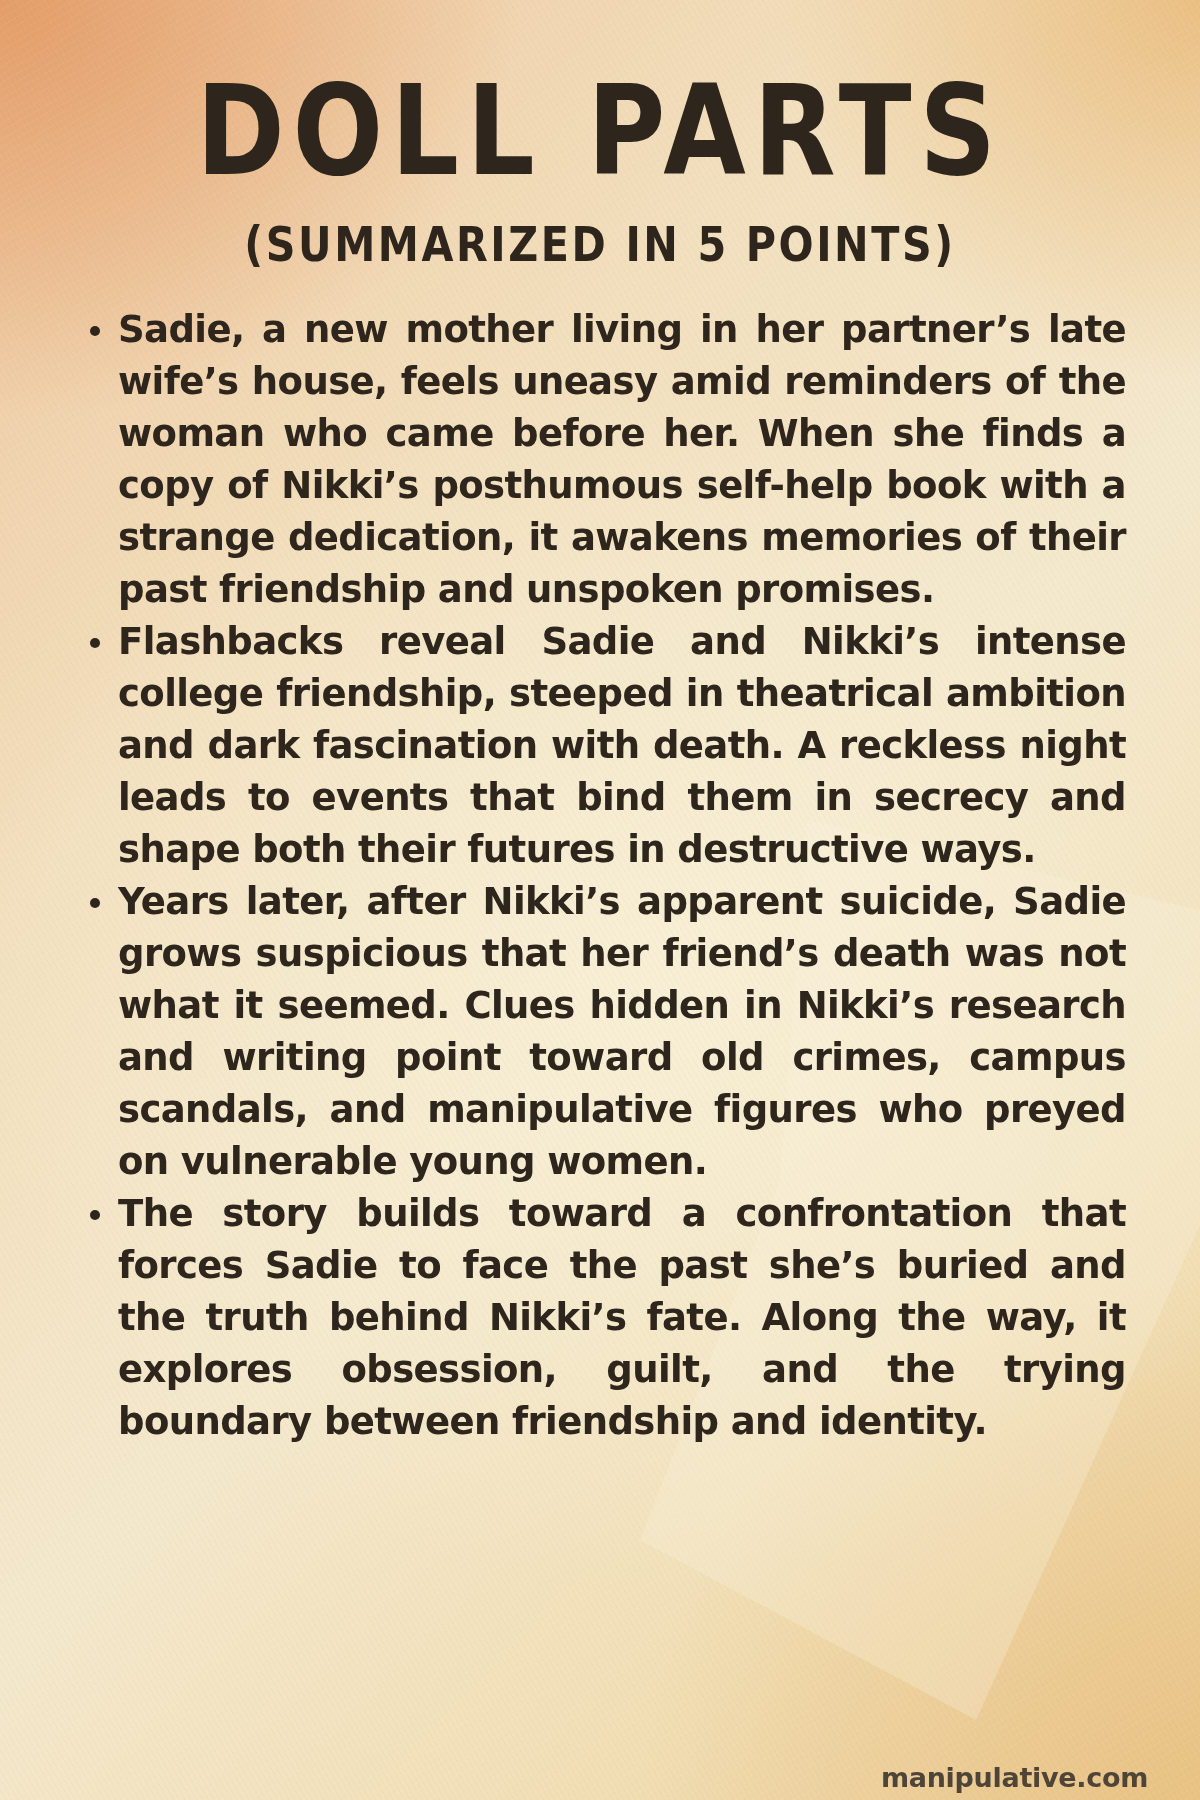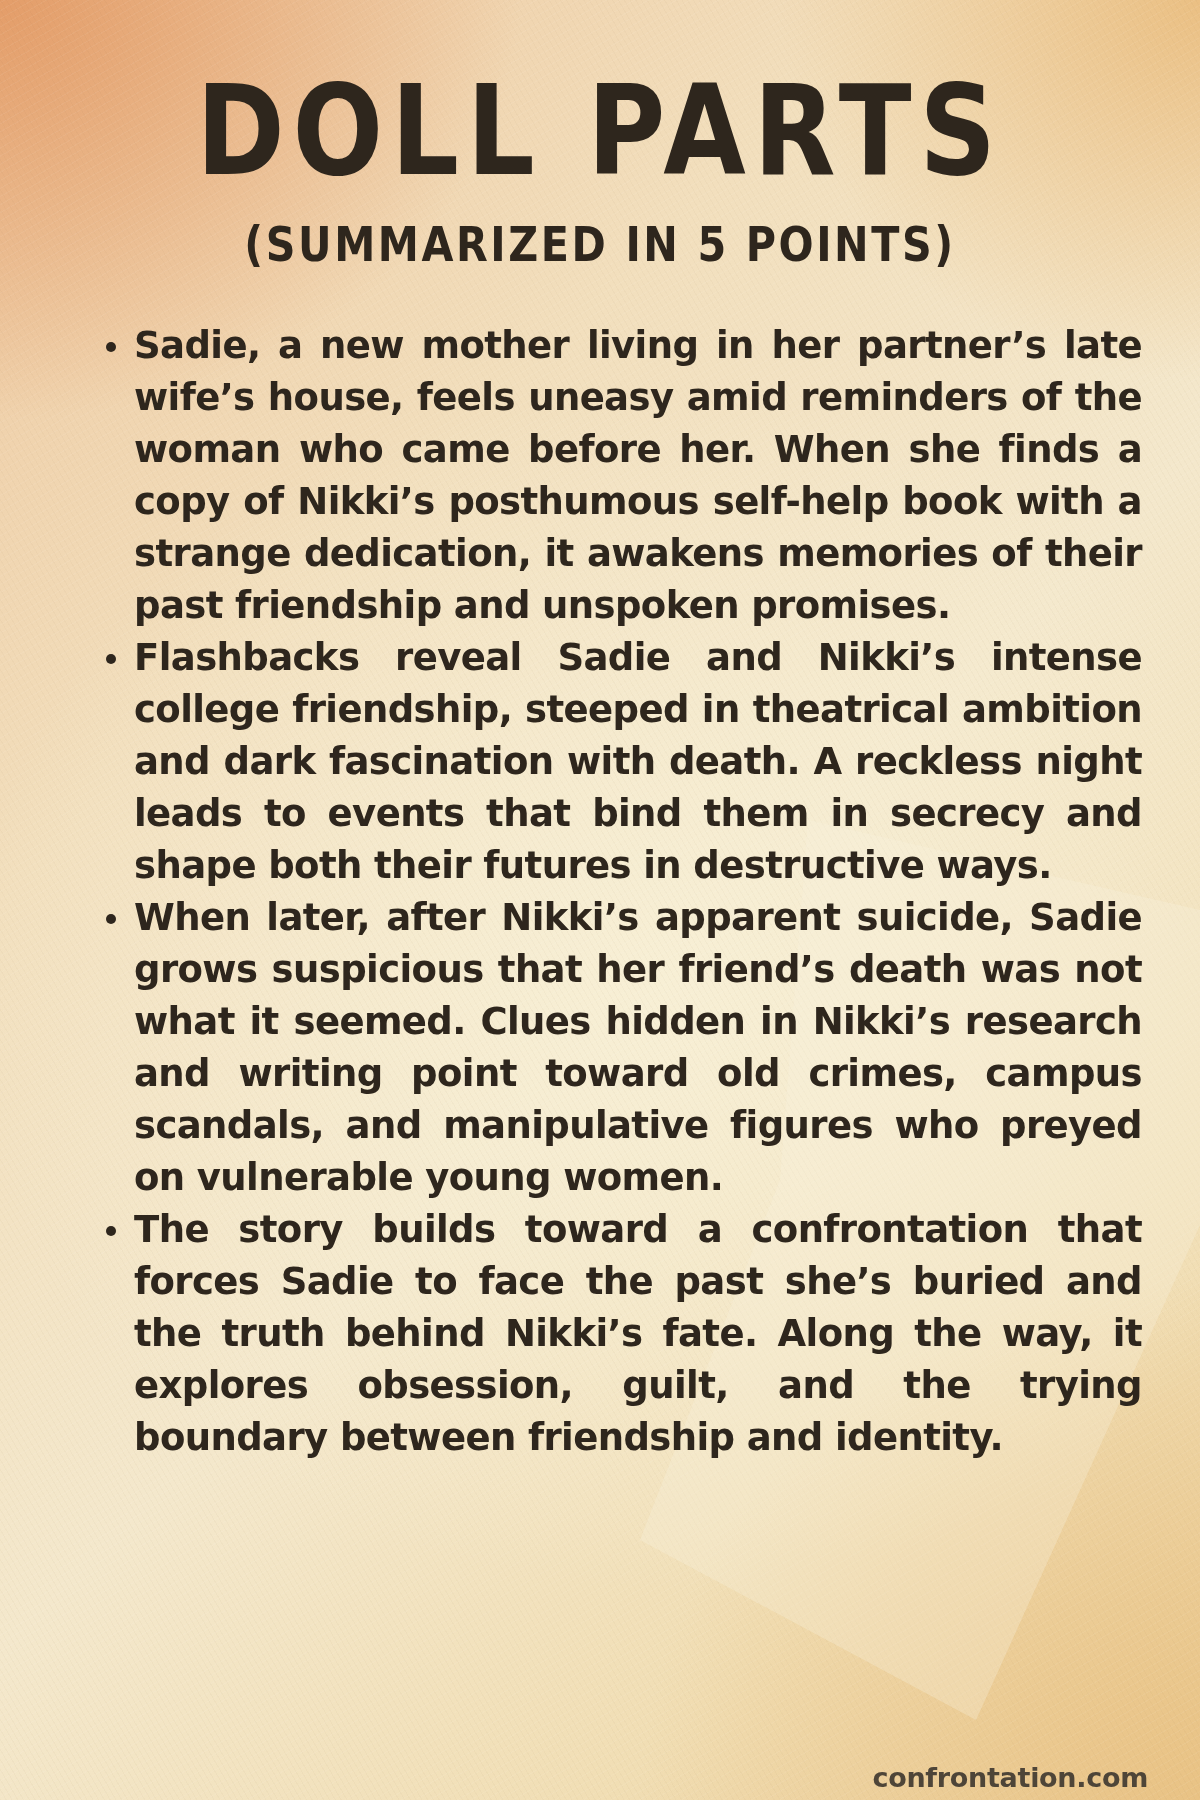--- a/index.html
+++ b/index.html
@@ -65,21 +65,21 @@
     line-height: 56px;
     letter-spacing: 3px;
     transform: scaleX(0.86);
     color: #2e261d;
   }
   .points {
     position: absolute;
     left: 118px;
     top: 304px;
     width: 1008px;
-    margin: 16px;
+    margin: 0;
     padding: 0;
     list-style: none;
   }
   .point {
     position: relative;
     font-family: "DejaVu Sans", "Liberation Sans", sans-serif;
     font-weight: bold;
     font-size: 37px;
     line-height: 52px;
     text-align: justify;
@@ -124,21 +124,21 @@
   <li class="point">
     <span class="bullet"></span>
     <span class="text">Sadie, a new mother living in her partner’s late wife’s house, feels uneasy amid reminders of the woman who came before her. When she finds a copy of Nikki’s posthumous self-help book with a strange dedication, it awakens memories of their past friendship and unspoken promises.</span>
   </li>
   <li class="point">
     <span class="bullet"></span>
     <span class="text">Flashbacks reveal Sadie and Nikki’s intense college friendship, steeped in theatrical ambition and dark fascination with death. A reckless night leads to events that bind them in secrecy and shape both their futures in destructive ways.</span>
   </li>
   <li class="point">
     <span class="bullet"></span>
-    <span class="text">When later, after Nikki’s apparent suicide, Sadie grows suspicious that her friend’s death was not what it seemed. Clues hidden in Nikki’s research and writing point toward old crimes, campus scandals, and manipulative figures who preyed on vulnerable young women.</span>
+    <span class="text">Years later, after Nikki’s apparent suicide, Sadie grows suspicious that her friend’s death was not what it seemed. Clues hidden in Nikki’s research and writing point toward old crimes, campus scandals, and manipulative figures who preyed on vulnerable young women.</span>
   </li>
   <li class="point">
     <span class="bullet"></span>
     <span class="text">The story builds toward a confrontation that forces Sadie to face the past she’s buried and the truth behind Nikki’s fate. Along the way, it explores obsession, guilt, and the trying boundary between friendship and identity.</span>
   </li>
 </ul>
 
-<div class="footer">confrontation.com</div>
+<div class="footer">manipulative.com</div>
 
 </body></html>

